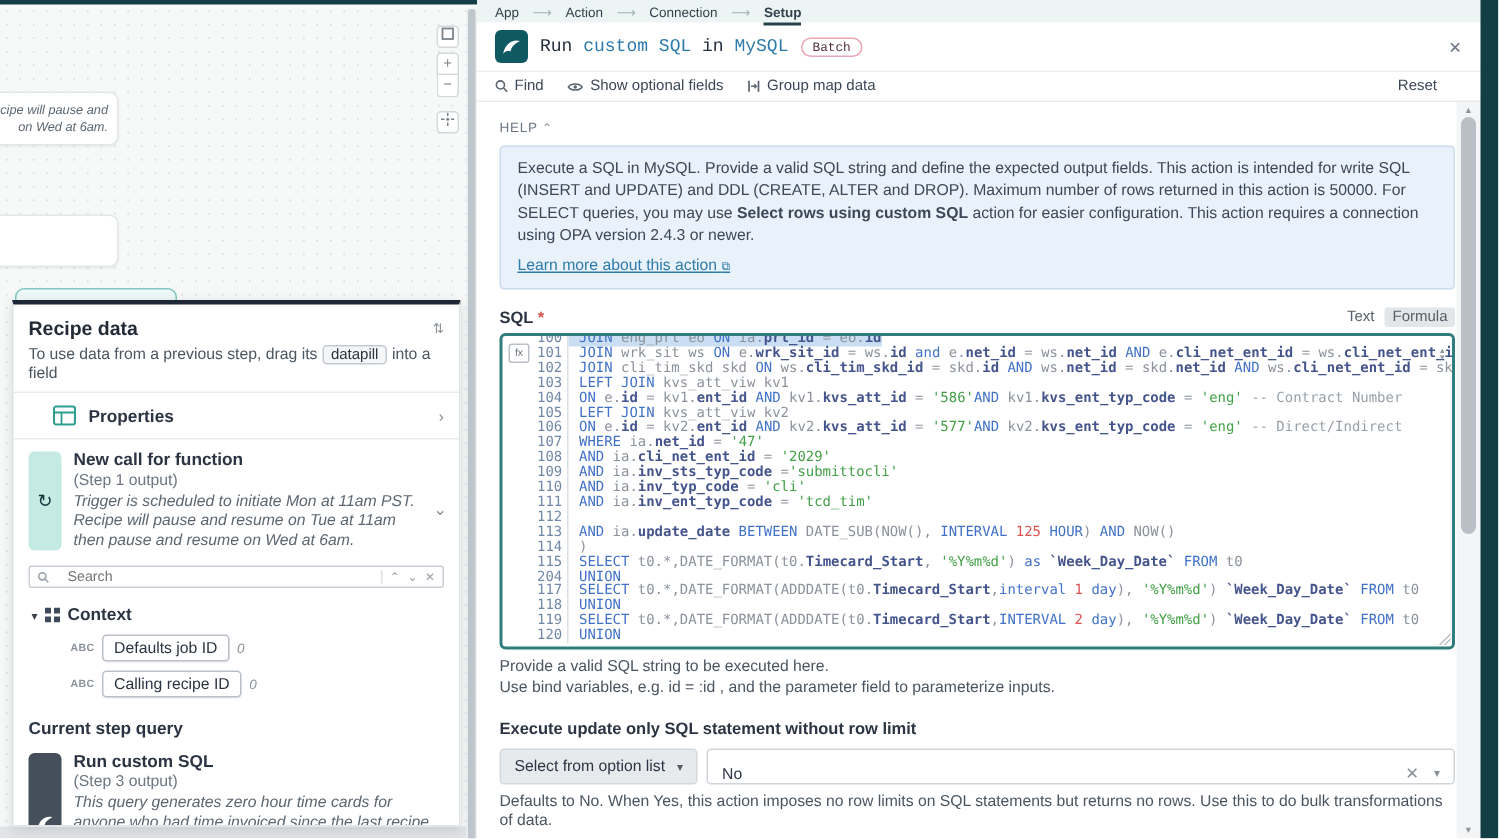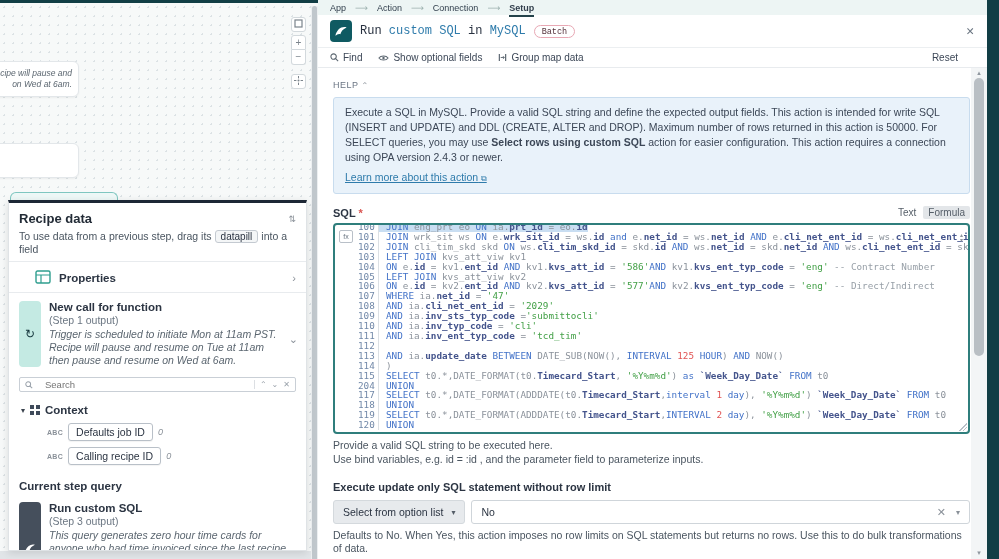--- a/index.html
+++ b/index.html
@@ -126,21 +126,21 @@
     background:linear-gradient(135deg, transparent 50%, #b9c0c8 50%, #b9c0c8 57%, transparent 57%, transparent 71%, #b9c0c8 71%, #b9c0c8 78%, transparent 78%); cursor:nwse-resize; }
 
   .hint { font-size:10.5px; color:#4a5560; margin-top:5px; line-height:13px; }
   .hint + .hint { margin-top:1px; }
   .exec-label { margin-top:15px; font-size:11px; font-weight:bold; color:#2b3442; }
   .exec-row { margin-top:7px; display:flex; gap:6px; }
   .dd-btn { height:24px; background:#e7eaed; border:1px solid #d4d9dd; border-radius:3px;
     font-size:10.5px; color:#2b3442; display:flex; align-items:center; gap:8px; padding:0 9px; cursor:pointer; }
   .dd-caret { font-size:8px; color:#545d67; }
   .value-box { flex:1; height:24px; border:1px solid #cfd5da; border-radius:3px; display:flex;
-    align-items:center; padding:0 9px; font-size:10.5px; color:#2b3442; cursor:text; }
+    align-items:flex-end; padding:0 9px; font-size:10.5px; color:#2b3442; cursor:text; }
   .vb-icons { margin-left:auto; display:flex; gap:10px; align-items:center; color:#8a9199; }
   .vb-x { font-size:11px; cursor:pointer; }
   .vb-caret { font-size:8px; cursor:pointer; }
 
   
   .main-scrollbar { position:absolute; left:971px; top:68px; width:16px; height:491px; background:#f3f5f6; }
   .msb-thumb { position:absolute; left:3px; top:10px; width:10px; height:278px; background:#b9bfc4; border-radius:5px; cursor:pointer; }
   .msb-arrow { position:absolute; left:0; width:16px; text-align:center; color:#8f969e; font-size:7px; cursor:pointer; }
   .msb-up { top:1px; } .msb-down { bottom:2px; }
   .dark-edge { position:absolute; left:987px; top:0; width:12px; height:559px; background:#123e45; }

